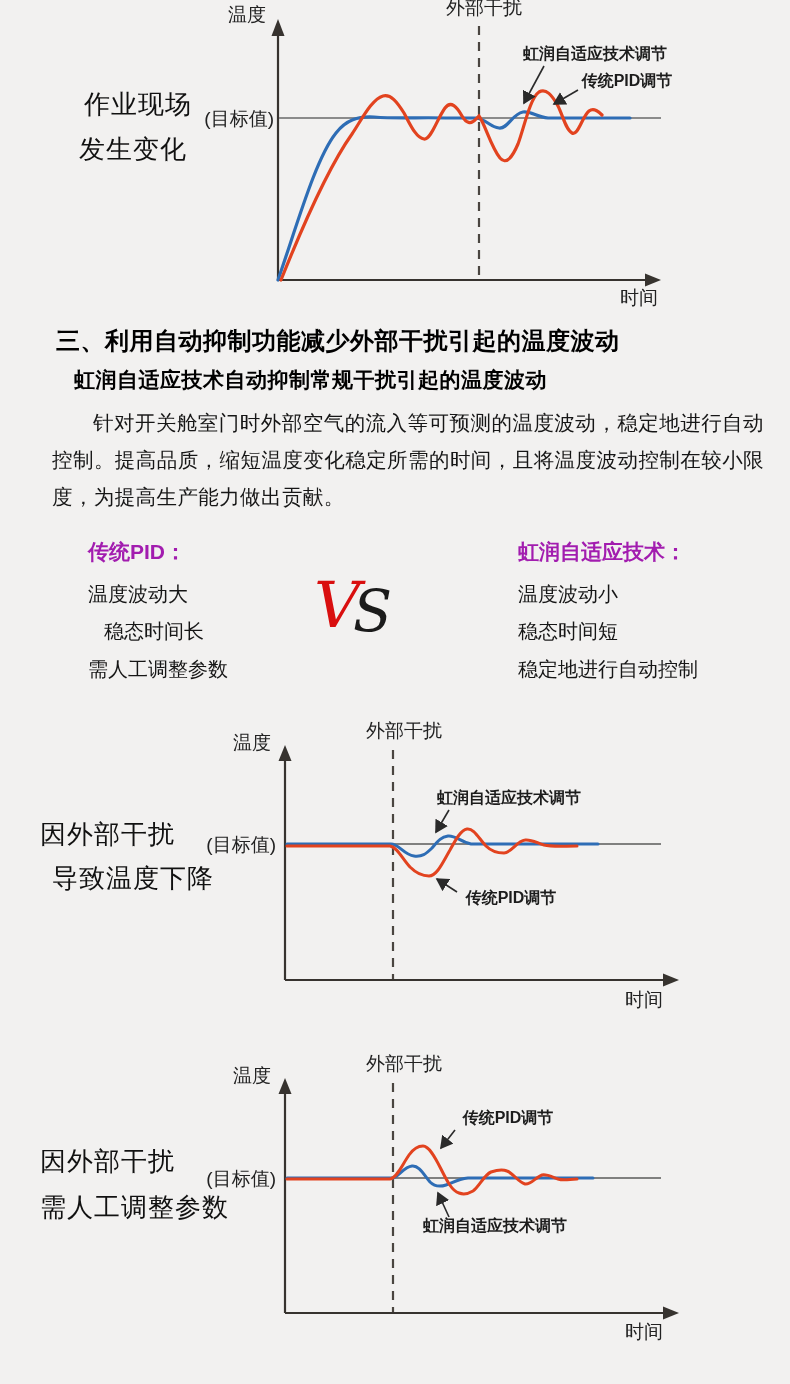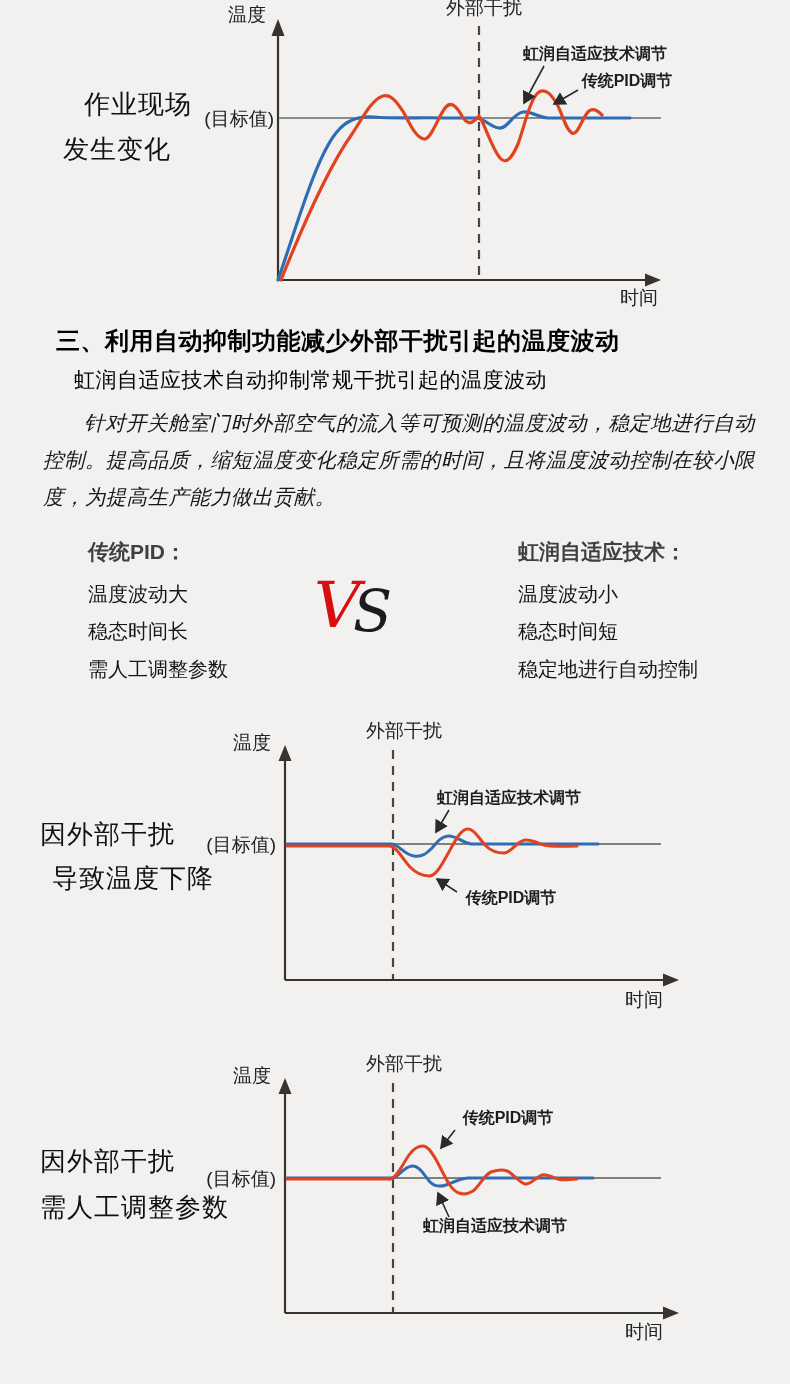--- a/index.html
+++ b/index.html
@@ -12,48 +12,48 @@
     overflow:hidden;
   }
   .abs{position:absolute;}
   .side-label{
     font-size:26px;color:#111;letter-spacing:1px;white-space:nowrap;
   }
   .h1{
     font-size:24px;font-weight:bold;color:#000;letter-spacing:0.5px;white-space:nowrap;
   }
   .h2{
-    font-size:21px;font-weight:normal;color:#000;letter-spacing:0.5px;white-space:nowrap;
+    font-size:21px;font-weight:bold;color:#000;letter-spacing:0.5px;white-space:nowrap;
   }
   .para{
     font-size:20.5px;line-height:37px;color:#161616;
     text-indent:2em;letter-spacing:0.4px;text-align:justify;
   }
-  .cmp-title{font-size:21px;font-weight:bold;color:#404040;white-space:nowrap;}
+  .cmp-title{font-size:21px;font-weight:bold;color:#a21caf;white-space:nowrap;}
   .cmp-item{font-size:20px;color:#161616;white-space:nowrap;}
   .vs-v{
     font-family:"DejaVu Serif","Liberation Serif",serif;
     font-style:italic;font-size:64px;color:#d90f0f;line-height:1;
   }
   .vs-s{
     font-family:"DejaVu Serif","Liberation Serif",serif;
     font-style:italic;font-size:57px;color:#1b1b1b;line-height:1;
   }
   svg{display:block;}
   svg text{font-family:"Liberation Sans","DejaVu Sans",sans-serif;}
   .axis-label{font-size:19px;font-weight:500;fill:#222;}
   .ann-label{font-size:16px;font-weight:bold;fill:#1c1c1c;}
 </style>
 </head>
 <body>
 
 <div id="canvas">
 
   <div class="abs side-label" style="left:48px;top:87px;margin-left:36px;">作业现场</div>
-  <div class="abs side-label" style="left:63px;top:132px;">发生变化</div>
+  <div class="abs side-label" style="left:79px;top:132px;">发生变化</div>
 
   <svg class="abs" style="left:0;top:0;" width="790" height="315" viewBox="0 0 790 315">
     <defs>
       <marker id="ann-arrow-1" markerWidth="9" markerHeight="9" refX="7" refY="4.5" orient="auto">
         <path d="M0,0 L8,4.5 L0,9 z" fill="#2a2a2a"></path>
       </marker>
     </defs>
 
     <line x1="278" y1="280" x2="278" y2="34" stroke="#37332f" stroke-width="2.2"></line>
     <polygon points="278,19 271.5,36 284.5,36" fill="#37332f"></polygon>
@@ -74,25 +74,25 @@
     <text x="247" y="21" text-anchor="middle" class="axis-label">温度</text>
     <text x="484" y="14" text-anchor="middle" class="axis-label">外部干扰</text>
     <text x="274" y="125" text-anchor="end" class="axis-label">(目标值)</text>
     <text x="639" y="304" text-anchor="middle" class="axis-label">时间</text>
     <text x="595" y="59" text-anchor="middle" class="ann-label">虹润自适应技术调节</text>
     <text x="627" y="86" text-anchor="middle" class="ann-label">传统PID调节</text>
   </svg>
 
   <div class="abs h1" style="left:56px;top:325px;font-family:Liberation Serif, serif;">三、利用自动抑制功能减少外部干扰引起的温度波动</div>
   <div class="abs h2" style="left:74px;top:366px;">虹润自适应技术自动抑制常规干扰引起的温度波动</div>
-  <div class="abs para" style="left:43px;top:404px;width:712px;font-style:italic;">针对开关舱室门时外部空气的流入等可预测的温度波动，稳定地进行自动控制。提高品质，缩短温度变化稳定所需的时间，且将温度波动控制在较小限度，为提高生产能力做出贡献。</div>
+  <div class="abs para" style="left:52px;top:404px;width:712px;">针对开关舱室门时外部空气的流入等可预测的温度波动，稳定地进行自动控制。提高品质，缩短温度变化稳定所需的时间，且将温度波动控制在较小限度，为提高生产能力做出贡献。</div>
 
   <div class="abs cmp-title" style="left:88px;top:538px;">传统PID：</div>
   <div class="abs cmp-item" style="left:88px;top:581px;">温度波动大</div>
-  <div class="abs cmp-item" style="left:88px;top:618px;">稳态时间长</div>
+  <div class="abs cmp-item" style="left:104px;top:618px;">稳态时间长</div>
   <div class="abs cmp-item" style="left:88px;top:656px;">需人工调整参数</div>
 
   <div class="abs vs-v" style="left:314px;top:573px;">V</div>
   <div class="abs vs-s" style="left:353px;top:583px;">S</div>
 
   <div class="abs cmp-title" style="left:518px;top:538px;">虹润自适应技术：</div>
   <div class="abs cmp-item" style="left:518px;top:581px;text-align:right;">温度波动小</div>
   <div class="abs cmp-item" style="left:518px;top:618px;">稳态时间短</div>
   <div class="abs cmp-item" style="left:518px;top:656px;">稳定地进行自动控制</div>
 

